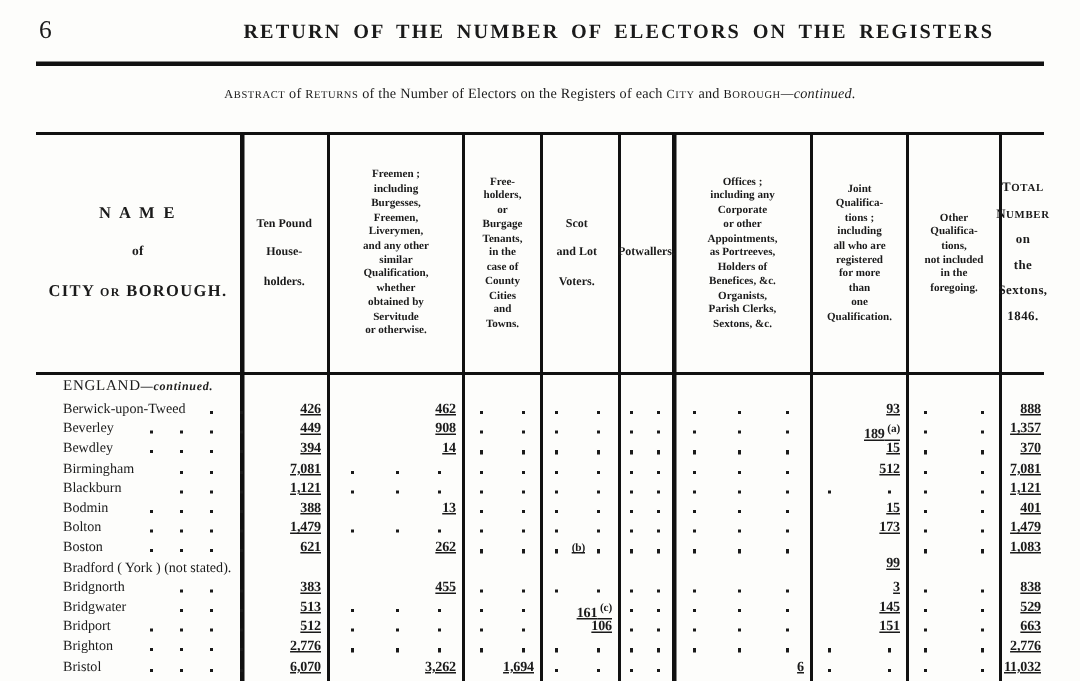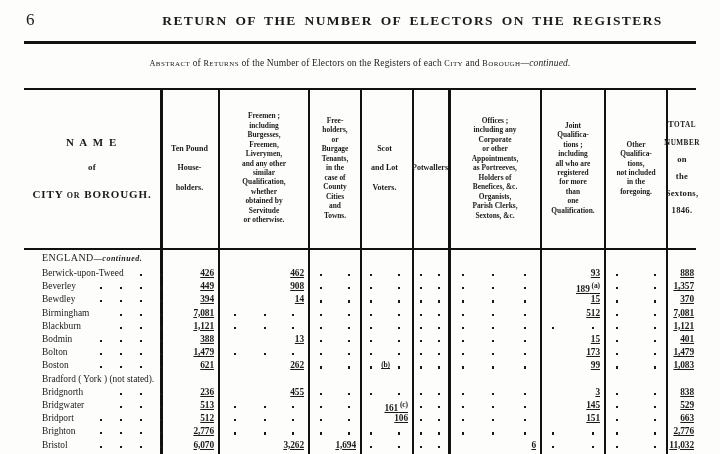--- a/index.html
+++ b/index.html
@@ -629,38 +629,38 @@
             <div class="cellnum" style="right: 306px; font-size: 7.5px;">(b)</div>
             <div class="celldots" style="left: 0px; width: 672px;">
               <span class="cd" style="left: 396px;"></span>
               <span class="cd" style="left: 414px;"></span>
             </div>
             <div class="celldots" style="left: 0px; width: 672px;">
               <span class="cd" style="left: 438px;"></span>
               <span class="cd" style="left: 468px;"></span>
               <span class="cd" style="left: 500px;"></span>
             </div>
-            <div class="cellnum" style="right: 96px; left: auto;">99</div>
+            <div class="cellnum" style="right: 96px; left: auto; margin-top: 11px;">99</div>
             <div class="celldots" style="left: 0px; width: 672px;">
               <span class="cd" style="left: 592px;"></span>
               <span class="cd" style="left: 630px;"></span>
             </div>
             <div class="cellnum" style="right: 2px; left: auto;">1,083</div>
           </div>
           <div class="row" style="top: 123.6px;">
             <div class="nm wide">Bradford ( York ) (not stated).</div>
           </div>
           <div class="row" style="top: 136.8px;">
             <div class="nm">Bridgnorth</div>
             <div class="leaders">
               <span class="ldot" style="left: 118px;"></span>
               <span class="ldot" style="left: 98px;"></span>
               <span class="ldot" style="left: 78px;"></span>
             </div>
-            <div class="cellnum" style="right: 482px; left: auto;">236</div>
+            <div class="cellnum" style="right: 482px; left: auto;">383</div>
             <div class="cellnum" style="right: 392px; left: auto;">455</div>
             <div class="celldots" style="left: 0px; width: 672px;">
               <span class="cd" style="left: 296px;"></span>
               <span class="cd" style="left: 324px;"></span>
             </div>
             <div class="celldots" style="left: 0px; width: 672px;">
               <span class="cd" style="left: 346px;"></span>
               <span class="cd" style="left: 374px;"></span>
             </div>
             <div class="celldots" style="left: 0px; width: 672px;">

